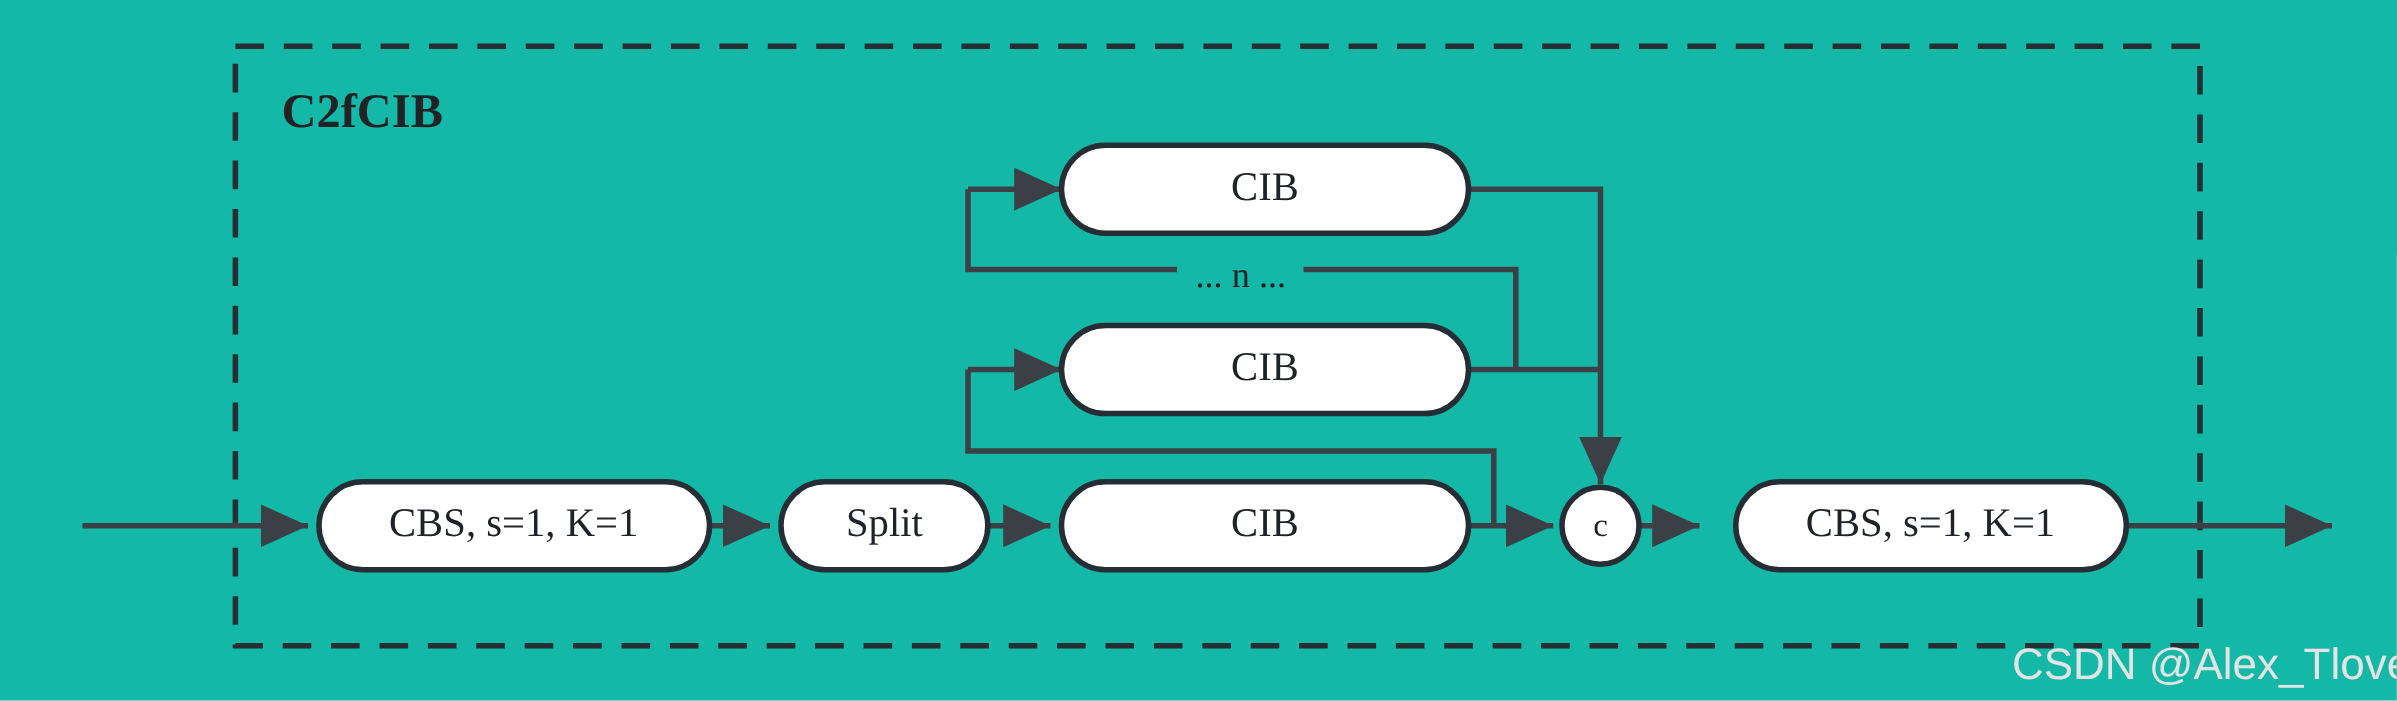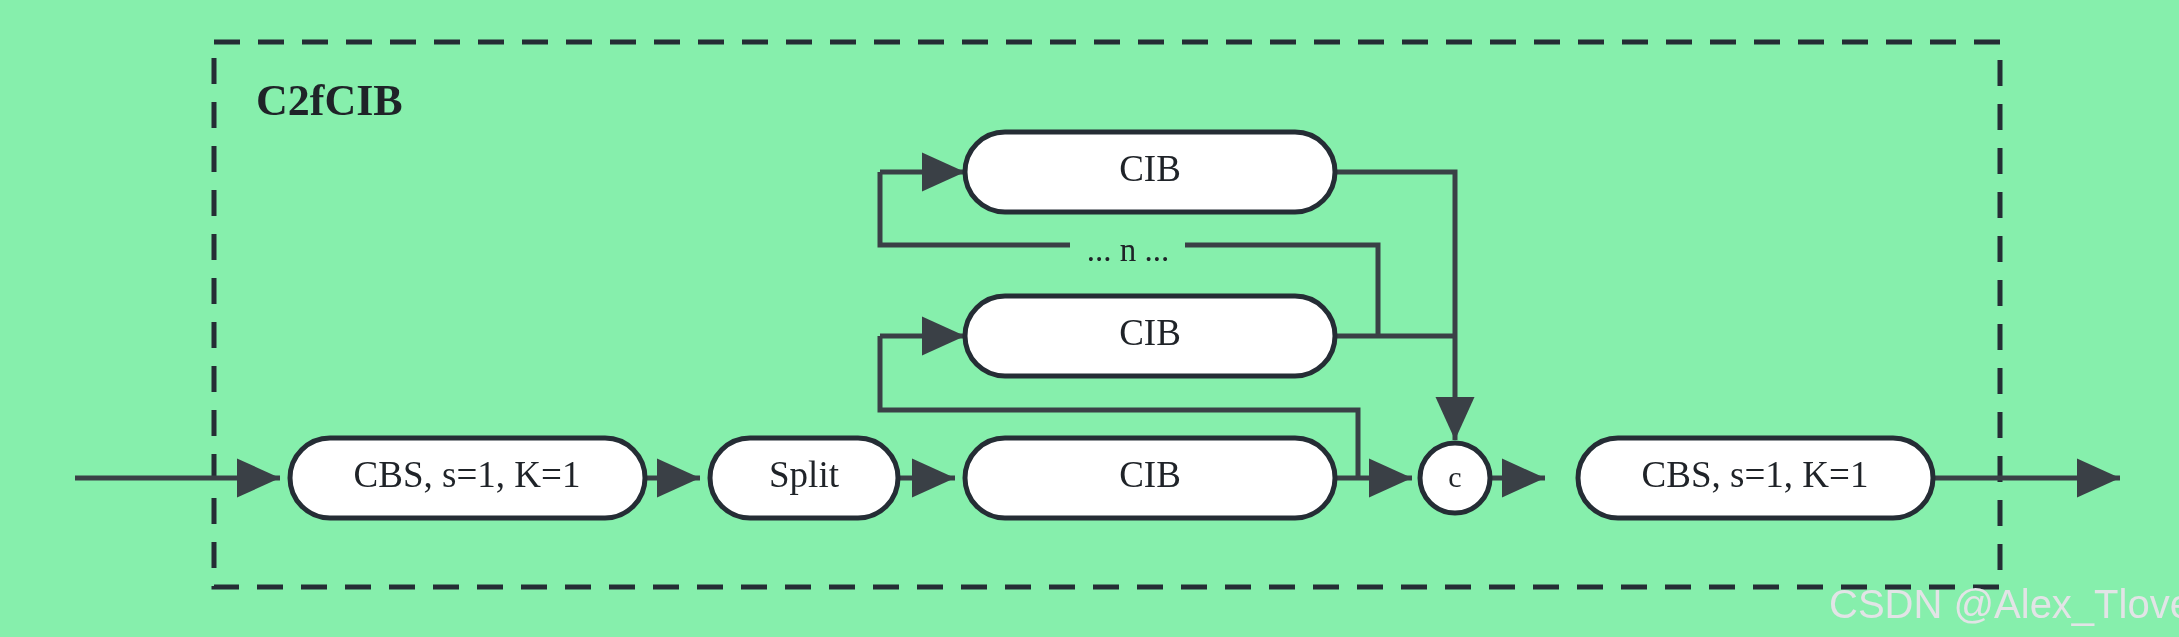--- a/index.html
+++ b/index.html
@@ -7,21 +7,21 @@
     padding: 0;
     background: #ffffff;
   }
   body {
     font-family: "Liberation Serif", serif;
   }
   #canvas {
     position: relative;
     width: 2179px;
     height: 637px;
-    background: #86efac;
+    background: #14b8a6;
     overflow: hidden;
   }
   #canvas svg {
     position: absolute;
     top: 0;
     left: 0;
     width: 2179px;
     height: 637px;
   }
   .blk-rect {

